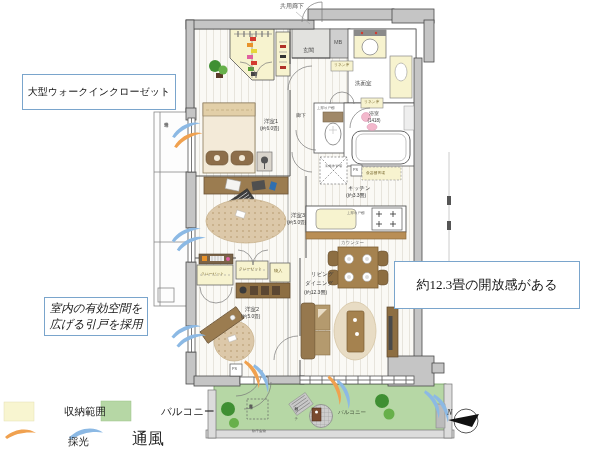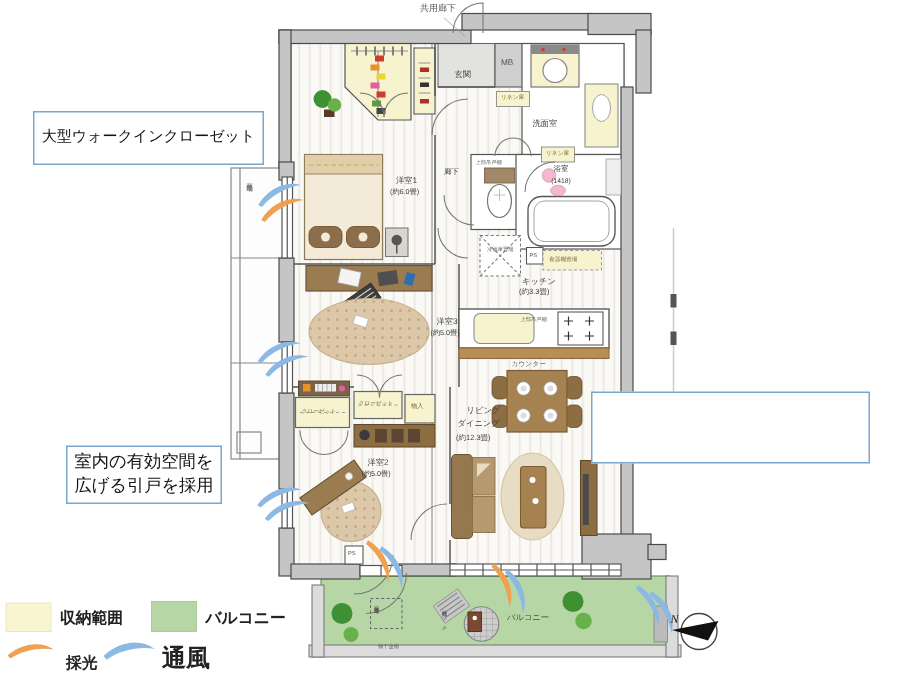--- a/index.html
+++ b/index.html
@@ -5,21 +5,21 @@
   html,body{margin:0;padding:0;background:#fff;}
   #stage{position:relative;width:600px;height:449px;background:#fff;
          font-family:"Liberation Sans","DejaVu Sans",sans-serif;overflow:hidden;}
   #plan-svg{position:absolute;left:0;top:0;}
   .lbl{position:absolute;color:#3c3c3c;line-height:1.18;white-space:nowrap;}
   .ctr{text-align:center;}
   .vlbl{writing-mode:vertical-rl;letter-spacing:.5px;}
   .callout{position:absolute;background:#fff;border:1.5px solid #7aa5cc;color:#131313;
            font-family:"Liberation Serif","DejaVu Serif",serif;text-align:center;
            display:flex;flex-direction:column;justify-content:center;line-height:1.35;}
-  .legend-label{position:absolute;font-weight:bold;color:#222;}
+  .legend-label{position:absolute;font-weight:normal;color:#222;margin-left:24px;}
   .north{font-family:"Liberation Serif",serif;font-style:italic;color:#222;}
 </style>
 </head>
 <body>
 
 <div id="stage">
 
 <svg id="plan-svg" width="600" height="449" viewBox="0 0 600 449">
   <defs>
     <pattern id="pf" width="7" height="7" patternUnits="userSpaceOnUse">
@@ -379,25 +379,26 @@
 <div class="lbl" style="left:338px;top:409px;font-size:5.5px;color:#44523c;">バルコニー</div>
 <div class="lbl vlbl" style="left:163px;top:118px;font-size:4.2px;color:#777;">室外機置場</div>
 <div class="lbl vlbl" style="left:249px;top:401px;font-size:3.4px;color:#555;">室外機置場</div>
 <div class="lbl vlbl" style="left:294px;top:404px;font-size:3.6px;color:#555;">避難ハッチ</div>
 <div class="lbl" style="left:252px;top:429px;font-size:3.5px;color:#555;">物干金物</div>
 <div class="lbl north" style="left:447px;top:408px;font-size:8px;">N</div>
 
 <div class="callout" style="left:22px;top:54px;width:152px;height:34px;font-size:10px;margin-top:20px;">
   <span>大型ウォークインクローゼット</span>
 </div>
-<div class="callout" style="left:44px;top:297px;width:102px;height:37px;font-size:11.5px;">
+<div class="callout" style="left:44px;top:297px;width:102px;height:37px;font-size:11.5px;font-style:italic;">
   <span>室内の有効空間を</span>
   <span>広げる引戸を採用</span>
 </div>
 <div class="callout" style="left:394px;top:261px;width:184px;height:46px;font-size:13px;">
+  <span>約12.3畳の開放感がある</span>
 </div>
 
 <div class="legend-label" style="left:40px;top:405px;font-size:10.5px;">収納範囲</div>
 <div class="legend-label" style="left:137px;top:405px;font-size:10.5px;">バルコニー</div>
 <div class="legend-label" style="left:44px;top:435px;font-size:10.5px;">採光</div>
 <div class="legend-label" style="left:108px;top:429px;font-size:16px;">通風</div>
 
 </div>
 
 </body></html>

